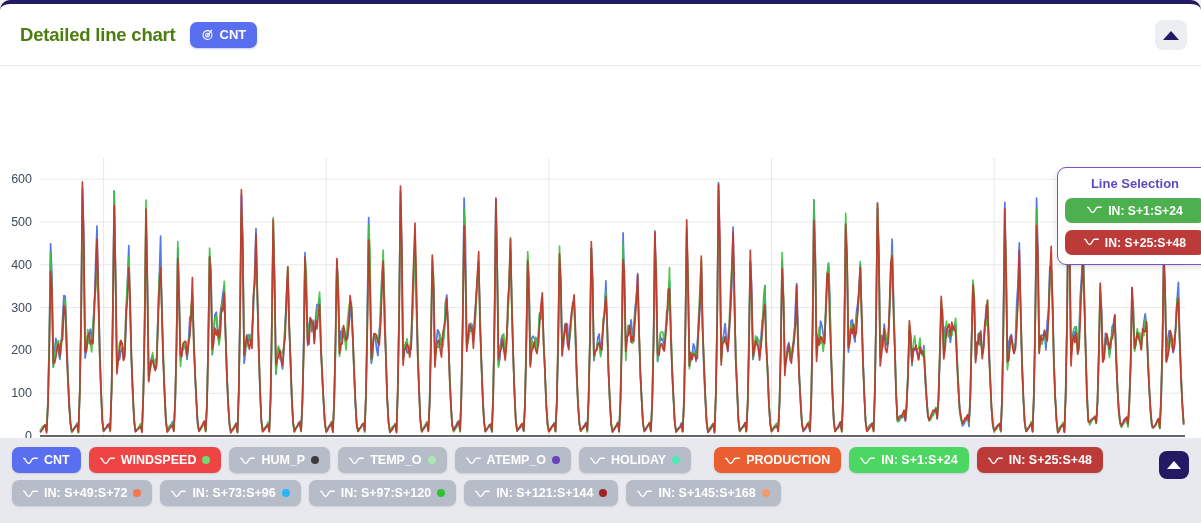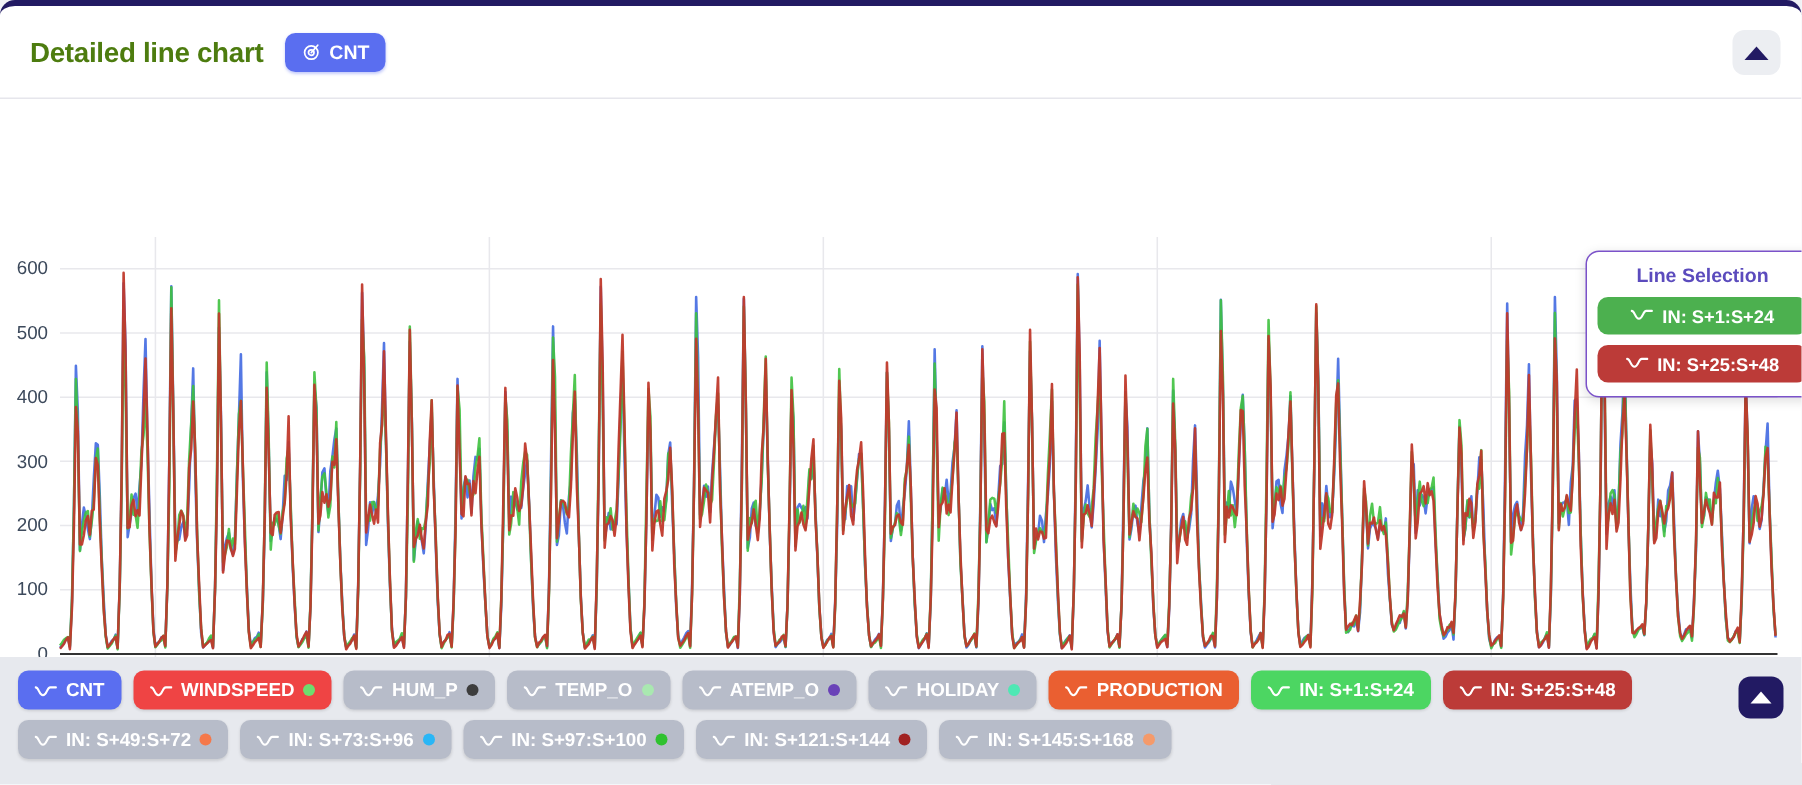--- a/index.html
+++ b/index.html
@@ -230,21 +230,21 @@
           <span>ATEMP_O</span>
           <span class="dot" style="background:#6a42b8"></span>
         </div>
         <div class="lg-pill" style="background: rgb(183, 188, 201);">
           <svg class="wave" width="15" height="11" viewBox="0 0 20 12" fill="none" stroke="#fff" stroke-width="1.9" stroke-linecap="round">
             <path d="M1 3 C4 3, 4 10, 7.5 10 C11 10, 11 3, 14 3 L19 3"></path>
           </svg>
           <span>HOLIDAY</span>
           <span class="dot" style="background:#4ee8b4"></span>
         </div>
-        <div class="lg-pill" style="background: rgb(234, 95, 49);">
+        <div class="lg-pill" style="background: rgb(234, 95, 49); margin-left: 15px;">
           <svg class="wave" width="15" height="11" viewBox="0 0 20 12" fill="none" stroke="#fff" stroke-width="1.9" stroke-linecap="round">
             <path d="M1 3 C4 3, 4 10, 7.5 10 C11 10, 11 3, 14 3 L19 3"></path>
           </svg>
           <span>PRODUCTION</span>
         </div>
         <div class="lg-pill" style="background: rgb(76, 214, 98);">
           <svg class="wave" width="15" height="11" viewBox="0 0 20 12" fill="none" stroke="#fff" stroke-width="1.9" stroke-linecap="round">
             <path d="M1 3 C4 3, 4 10, 7.5 10 C11 10, 11 3, 14 3 L19 3"></path>
           </svg>
           <span>IN: S+1:S+24</span>
@@ -268,21 +268,21 @@
           <svg class="wave" width="15" height="11" viewBox="0 0 20 12" fill="none" stroke="#fff" stroke-width="1.9" stroke-linecap="round">
             <path d="M1 3 C4 3, 4 10, 7.5 10 C11 10, 11 3, 14 3 L19 3"></path>
           </svg>
           <span>IN: S+73:S+96</span>
           <span class="dot" style="background:#29b6f6"></span>
         </div>
         <div class="lg-pill" style="background: rgb(183, 188, 201);">
           <svg class="wave" width="15" height="11" viewBox="0 0 20 12" fill="none" stroke="#fff" stroke-width="1.9" stroke-linecap="round">
             <path d="M1 3 C4 3, 4 10, 7.5 10 C11 10, 11 3, 14 3 L19 3"></path>
           </svg>
-          <span>IN: S+97:S+100</span>
+          <span>IN: S+97:S+120</span>
           <span class="dot" style="background:#2fc22f"></span>
         </div>
         <div class="lg-pill" style="background: rgb(183, 188, 201);">
           <svg class="wave" width="15" height="11" viewBox="0 0 20 12" fill="none" stroke="#fff" stroke-width="1.9" stroke-linecap="round">
             <path d="M1 3 C4 3, 4 10, 7.5 10 C11 10, 11 3, 14 3 L19 3"></path>
           </svg>
           <span>IN: S+121:S+144</span>
           <span class="dot" style="background:#a12222"></span>
         </div>
         <div class="lg-pill" style="background: rgb(183, 188, 201); text-align: center;">

